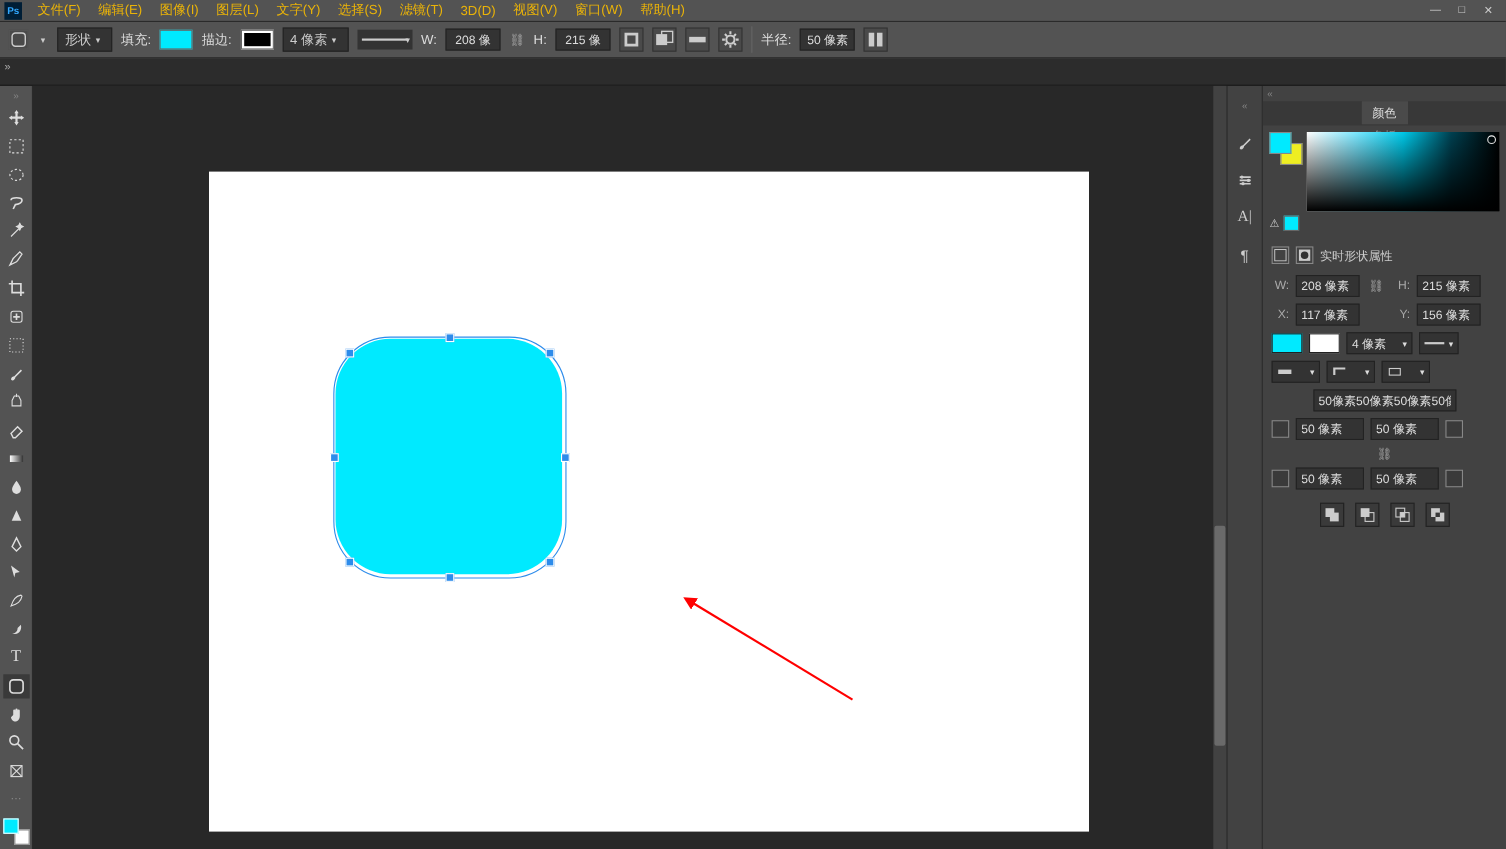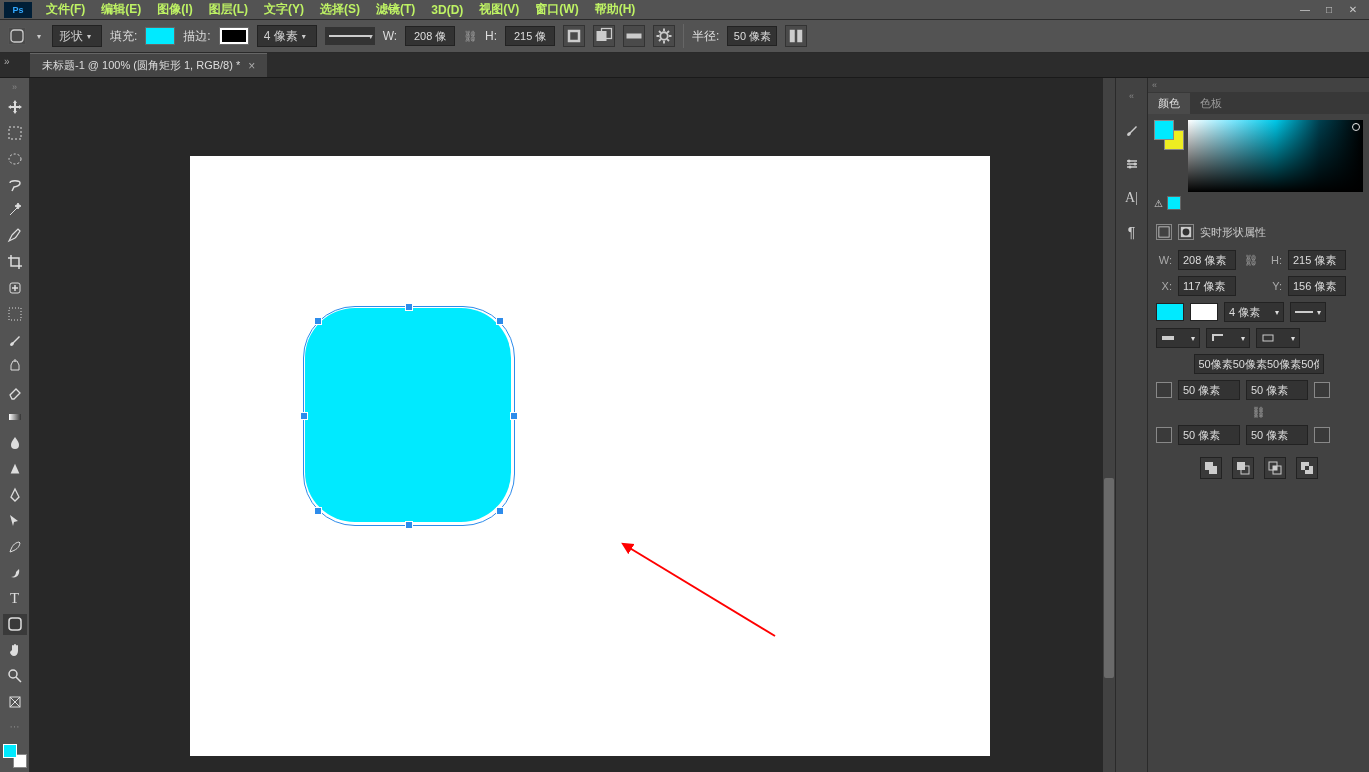--- a/index.html
+++ b/index.html
@@ -1,21 +1,21 @@
 <!DOCTYPE html>
 <html><head>
 <meta charset="utf-8">
 <style>
   * { box-sizing: border-box; margin: 0; padding: 0; font-family: "Microsoft YaHei", sans-serif; }
   body { background: #535353; color: #ccc; font-size: 11px; width: 1369px; height: 772px; overflow: hidden; position: relative; }
   
   
   .menubar { background: #535353; height: 20px; display: flex; align-items: center; padding: 0 4px; border-bottom: 1px solid #2a2a2a; }
-  .ps-logo { width: 28px; height: 16px; background: #001e36; color: #31a8ff; display: flex; align-items: center; justify-content: center; font-size: 9px; font-weight: bold; margin-right: 6px; }
-  .menu-item { padding: 2px 8px; font-size: 12px; color: #bef264; cursor: pointer; font-weight: bold; }
+  .ps-logo { width: 16px; height: 16px; background: #001e36; color: #31a8ff; display: flex; align-items: center; justify-content: center; font-size: 9px; font-weight: bold; margin-right: 6px; }
+  .menu-item { padding: 2px 8px; font-size: 12px; color: #eab308; cursor: pointer; }
   .window-controls { margin-left: auto; display: flex; gap: 8px; padding-right: 4px; }
   .win-ctrl { width: 16px; height: 14px; display:flex; align-items:center; justify-content:center; color:#ccc; cursor:pointer; font-size:10px;}
   
   
   .optionsbar { background: #535353; height: 33px; display: flex; align-items: center; padding: 0 8px; gap: 8px; border-bottom: 1px solid #2a2a2a; }
   .opt-icon { width:18px; height:18px; border:1px solid #555; background:#4a4a4a; display:inline-flex; align-items:center; justify-content:center; }
   .dropdown-arrow { width:10px; height:18px; display:flex; align-items:center; justify-content:center; font-size:8px;}
   .select-box { background: #333; border: 1px solid #222; height: 22px; padding: 0 6px; display: flex; align-items: center; gap: 4px; color: #ccc; font-size: 12px; min-width: 50px; }
   .opt-label { font-size: 12px; color: #ddd; }
   .color-swatch { width: 30px; height: 18px; border: 1px solid #666; }
@@ -60,21 +60,21 @@
   .arrow-annotation { position: absolute; left: 430px; top: 385px; width: 160px; height: 100px; pointer-events:none;}
   .scrollbar-v { position:absolute; right:0; top:0; width:12px; height:100%; background:#424242;}
   .scrollbar-thumb-v { position:absolute; right:1px; top:400px; width:10px; height:200px; background:#6a6a6a; border-radius:2px;}
   
   
   .panel-strip { width: 32px; background: #424242; display: flex; flex-direction: column; align-items: center; padding: 8px 0; gap: 14px; border-left:1px solid #2a2a2a;}
   .strip-icon { width:22px; height:20px; display:flex; align-items:center; justify-content:center; color:#ccc; font-size:14px;}
   
   
   .panels-right { width: 222px; background: #424242; display: flex; flex-direction: column; border-left:1px solid #2a2a2a;}
-  .panel-tabs { background: #383838; height: 22px; display: flex; align-items: center; font-size: 11px; }
+  .panel-tabs { background: #383838; height: 22px; display: flex; align-items: center; font-size: 11px; flex-direction: column; }
   .panel-tab { padding: 3px 10px; color: #999; cursor:pointer;}
   .panel-tab.active { background: #4a4a4a; color: #ddd; }
   
   .color-panel { padding: 6px; }
   .color-picker-area { display: flex; gap: 4px; }
   .fgbg-mini { width:30px; height:30px; position:relative;}
   .fgbg-mini .fg{position:absolute;width:20px;height:20px;background:#00eaff;border:1px solid #888;top:0;left:0;z-index:2;}
   .fgbg-mini .bg{position:absolute;width:20px;height:20px;background:#eeee22;border:1px solid #888;bottom:0;right:0;}
   .gradient-strip { flex:1; height: 72px; background: linear-gradient(to right, #ffffff, #7ee8ff, #00c8e8, #004050, #000); position:relative;}
   .gradient-strip::after{content:''; position:absolute; inset:0; background:linear-gradient(to bottom, transparent, #000);}
@@ -179,24 +179,20 @@
   <div class="opt-btn">
       <svg viewBox="0 0 16 16">
         <rect x="3" y="3" width="4" height="10" fill="#ccc"></rect>
         <rect x="9" y="3" width="4" height="10" fill="#ccc"></rect>
       </svg>
     </div>
 </div>
 
 <div class="tabbar">
   <div style="position:absolute; left:4px; top:3px; color:#aaa; font-size:10px;">»</div>
-  <div class="doc-tab">
-    <span>未标题-1 @ 100% (圆角矩形 1, RGB/8) *</span>
-    <span class="tab-close">×</span>
-  </div>
 </div>
 
 <div class="main-area">
 
   <div class="toolbar-left">
     <div style="font-size:9px;color:#888;">»</div>
     <div class="tool">
         <svg viewBox="0 0 16 16">
           <path d="M8 1l2 3H9v3h3V6l3 2-3 2V9H9v3h1l-2 3-2-3h1V9H4v1L1 8l3-2v1h3V4H6z" fill="#ddd"></path>
         </svg>

